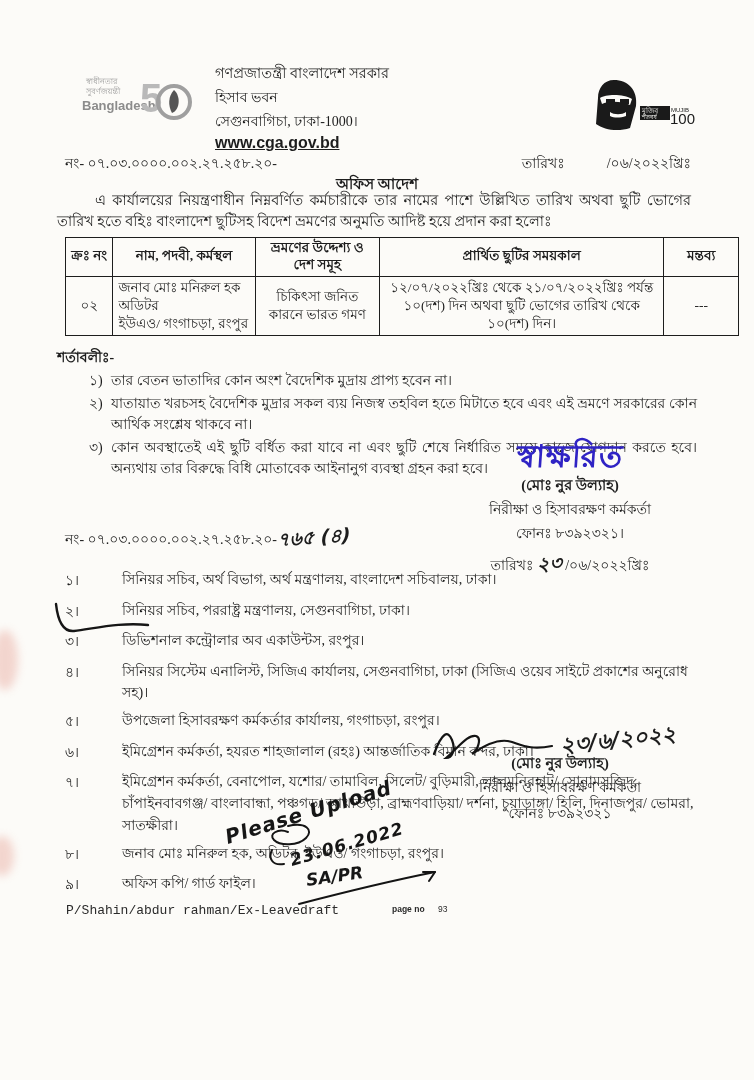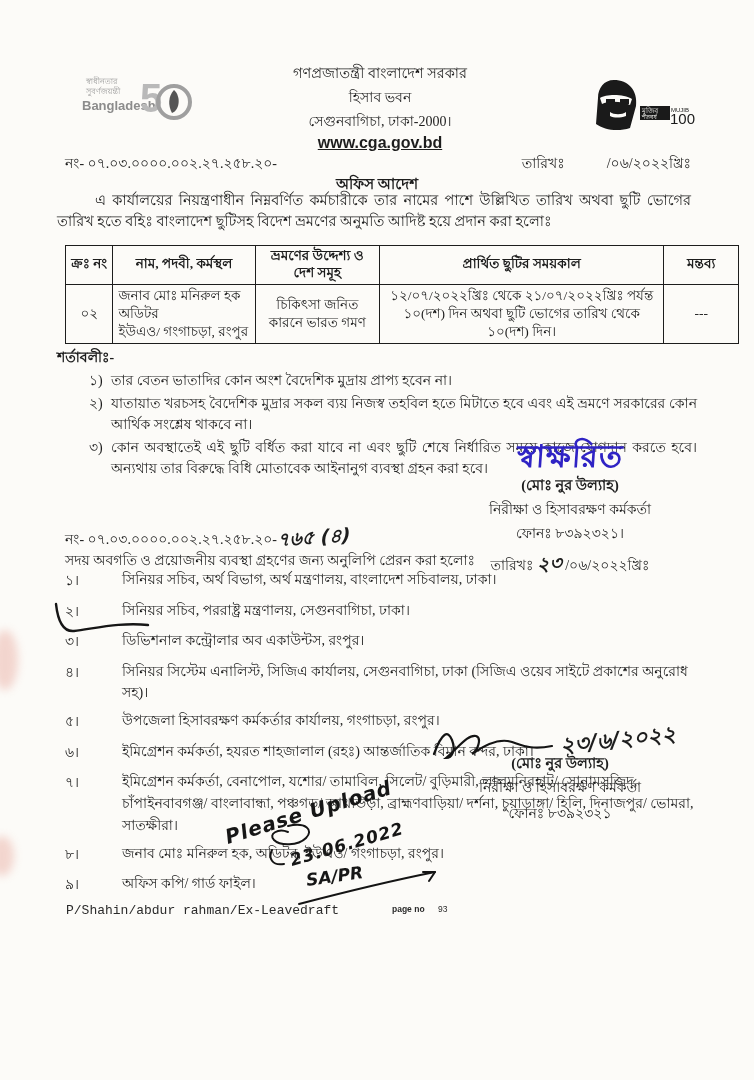--- a/index.html
+++ b/index.html
@@ -3,36 +3,36 @@
 <meta charset="utf-8">
 <style>
   html,body{margin:0;padding:0;background:#e8e8e8;}
   .page{
     position:relative;width:754px;height:1080px;margin:0 auto;
     background:#fcfbf8;overflow:hidden;color:#1d1d1d;
     font-family:"Liberation Serif","DejaVu Sans",serif;
   }
   .abs{position:absolute;}
   
-  .hdr-center{left:215px;top:62px;width:330px;text-align:center;}
+  .hdr-center{left:215px;top:62px;width:330px;text-align:left;}
   .hdr-govt{font-size:14.5px;}
   .hdr-office{font-size:16px;font-weight:bold;}
   .hdr-bldg{font-size:14px;}
   .hdr-addr{font-size:14px;}
   .hdr-web{font-size:16px;font-weight:bold;text-decoration:underline;font-family:"Liberation Sans",sans-serif;}
   .logo-left{left:78px;top:66px;width:118px;height:72px;}
   .logo-right{left:584px;top:72px;width:118px;height:70px;}
   
   .ref-line{left:65px;top:152px;width:626px;display:flex;justify-content:space-between;font-size:14px;}
   .ref-date-gap{display:inline-block;width:42px;}
   .title{left:0;top:172px;width:754px;text-align:center;font-weight:bold;font-size:15px;}
   .intro{left:57px;top:190px;width:634px;font-size:14.5px;line-height:1.48;text-align:justify;text-indent:38px;}
   
   .ordtable{left:65px;top:237px;width:626px;}
-  table{border-collapse:collapse;width:674px;table-layout:fixed;margin-top:8px;}
+  table{border-collapse:collapse;width:674px;table-layout:fixed;}
   th,td{border:1.6px solid #1d1d1d;padding:2px 5px;font-size:13.5px;vertical-align:middle;}
   th{font-weight:bold;text-align:center;line-height:1.25;}
   td{line-height:1.35;}
   .c-sl{width:42px;} .c-name{width:126px;} .c-purpose{width:110px;} .c-dur{width:252px;} .c-rem{width:66px;}
   .cell-name{ text-align:left;}
   .cell-center{text-align:center;}
   
   .cond{left:57px;top:347px;width:640px;font-size:14px;line-height:1.5;}
   .cond-head{font-weight:bold;font-size:14px;}
   .cond-row{display:flex;margin-top:2px;}
@@ -105,21 +105,21 @@
       <text x="58" y="41" font-size="7" fill="#fcfbf8" class="logo-txt">মুজিব</text>
       <text x="58" y="47" font-size="6" fill="#fcfbf8" class="logo-txt">শতবর্ষ</text>
       <text x="87" y="40" font-size="6" fill="#1a1a1a" class="logo-txt">MUJIB</text>
       <text x="86" y="52" font-size="15" fill="#1a1a1a" class="logo-txt">100</text>
     </svg>
   </div>
 
   <div class="abs hdr-center">
     <div class="hdr-govt">গণপ্রজাতন্ত্রী বাংলাদেশ সরকার</div>
     <div class="hdr-bldg">হিসাব ভবন</div>
-    <div class="hdr-addr">সেগুনবাগিচা, ঢাকা-2000।</div>
+    <div class="hdr-addr">সেগুনবাগিচা, ঢাকা-1000।</div>
     <div class="hdr-web">www.cga.gov.bd</div>
   </div>
 
   <div class="abs ref-line">
     <span>নং- ০৭.০৩.০০০০.০০২.২৭.২৫৮.২০-</span>
     <span>
       <span>তারিখঃ</span><span class="ref-date-gap"></span><span>/০৬/২০২২খ্রিঃ</span>
     </span>
   </div>
 
@@ -186,21 +186,20 @@
       <span>তারিখঃ</span>
       <span class="hand-bn">২৩</span>
       <span>/০৬/২০২২খ্রিঃ</span>
     </div>
   </div>
 
   <div class="abs dist-memo">
     <span>নং- ০৭.০৩.০০০০.০০২.২৭.২৫৮.২০-</span><span class="hand-bn">৭৬৫ (৪)</span>
   </div>
 
-  <div class="abs dist-lead">সদয় অবগতি ও প্রয়োজনীয় ব্যবস্থা গ্রহণের জন্য অনুলিপি প্রেরন করা হলোঃ</div>
 
   <div class="abs dist-list">
     <div class="dist-row">
       <span class="dist-num">১।</span>
       <span class="dist-text">সিনিয়র সচিব,  অর্থ বিভাগ, অর্থ মন্ত্রণালয়, বাংলাদেশ সচিবালয়, ঢাকা।</span>
     </div>
     <div class="dist-row">
       <span class="dist-num">২।</span>
       <span class="dist-text">সিনিয়র সচিব, পররাষ্ট্র মন্ত্রণালয়, সেগুনবাগিচা, ঢাকা।</span>
     </div>

